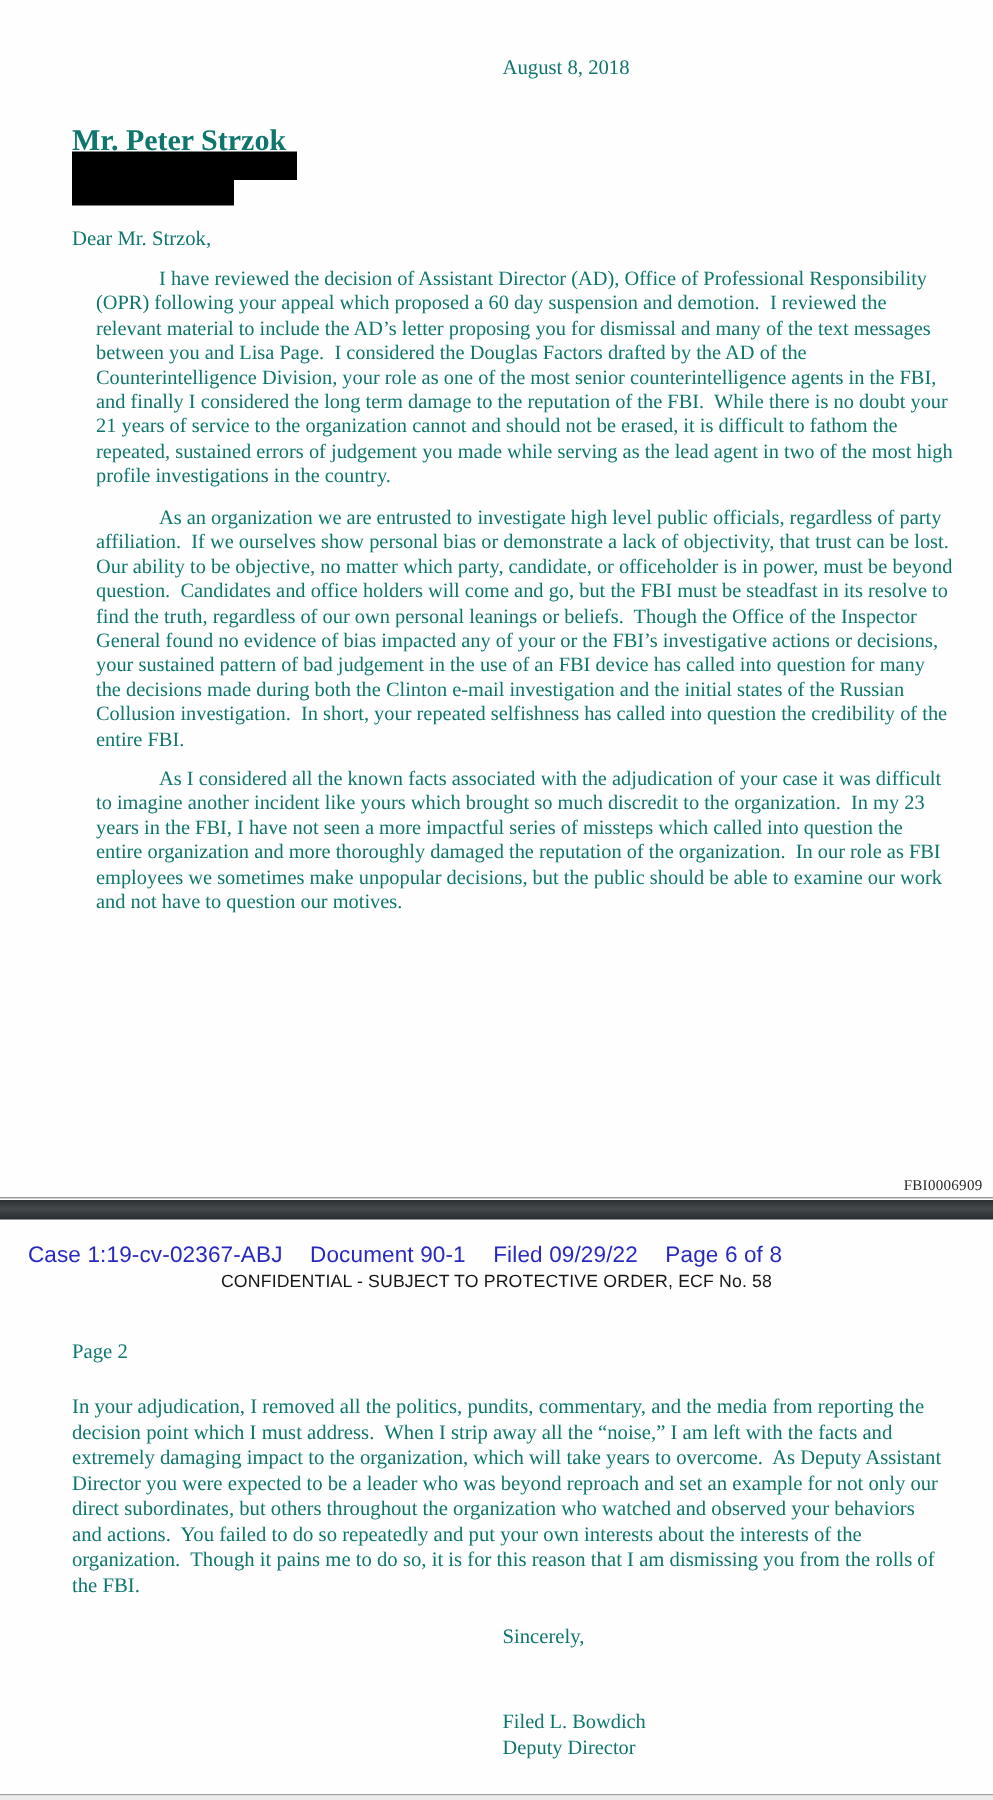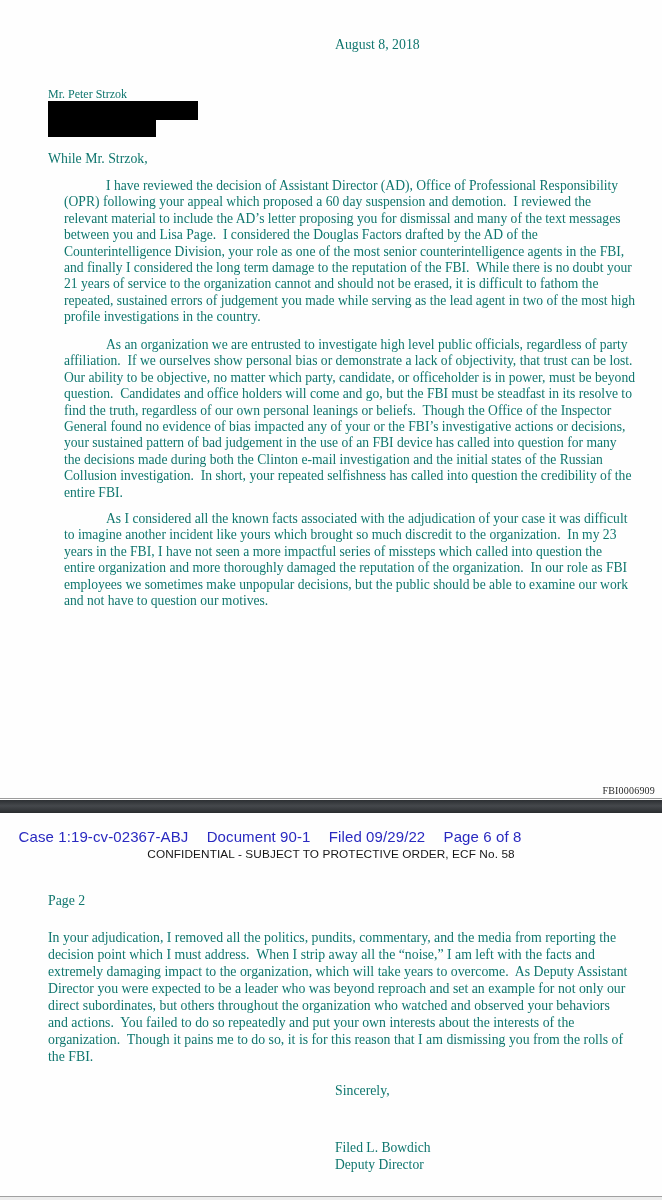--- a/index.html
+++ b/index.html
@@ -25,21 +25,22 @@
   .date-line {
     position: absolute;
     left: 335px;
     top: 37px;
     font-size: 13.8px;
   }
   .recipient-line {
     position: absolute;
     left: 48px;
     top: 86px;
-    font-size: 12px;
+    font-size: 20px;
+    font-weight: bold;
   }
   .redaction {
     position: absolute;
     background: #000000;
   }
   .redaction-1 { left: 48px; top: 101px; width: 150px; height: 19px; }
   .redaction-2 { left: 48px; top: 120px; width: 108px; height: 17px; }
   .salutation-line {
     position: absolute;
     left: 48px;
@@ -155,21 +156,21 @@
 
 <div class="sheet">
 
   <div class="serif-text date-line">August 8, 2018</div>
 
   <div class="serif-text recipient-line">Mr. Peter Strzok</div>
 
   <div class="redaction redaction-1"></div>
   <div class="redaction redaction-2"></div>
 
-  <div class="serif-text salutation-line">While Mr. Strzok,</div>
+  <div class="serif-text salutation-line">Dear Mr. Strzok,</div>
 
   <div class="serif-text body-para para-1">I have reviewed the decision of Assistant Director (AD), Office of Professional Responsibility (OPR) following your appeal which proposed a 60 day suspension and demotion.  I reviewed the relevant material to include the AD’s letter proposing you for dismissal and many of the text messages between you and Lisa Page.  I considered the Douglas Factors drafted by the AD of the Counterintelligence Division, your role as one of the most senior counterintelligence agents in the FBI, and finally I considered the long term damage to the reputation of the FBI.  While there is no doubt your 21 years of service to the organization cannot and should not be erased, it is difficult to fathom the repeated, sustained errors of judgement you made while serving as the lead agent in two of the most high profile investigations in the country.</div>
   <div class="serif-text body-para para-2">As an organization we are entrusted to investigate high level public officials, regardless of party affiliation.  If we ourselves show personal bias or demonstrate a lack of objectivity, that trust can be lost.  Our ability to be objective, no matter which party, candidate, or officeholder is in power, must be beyond question.  Candidates and office holders will come and go, but the FBI must be steadfast in its resolve to find the truth, regardless of our own personal leanings or beliefs.  Though the Office of the Inspector General found no evidence of bias impacted any of your or the FBI’s investigative actions or decisions, your sustained pattern of bad judgement in the use of an FBI device has called into question for many the decisions made during both the Clinton e-mail investigation and the initial states of the Russian Collusion investigation.  In short, your repeated selfishness has called into question the credibility of the entire FBI.</div>
   <div class="serif-text body-para para-3">As I considered all the known facts associated with the adjudication of your case it was difficult to imagine another incident like yours which brought so much discredit to the organization.  In my 23 years in the FBI, I have not seen a more impactful series of missteps which called into question the entire organization and more thoroughly damaged the reputation of the organization.  In our role as FBI employees we sometimes make unpopular decisions, but the public should be able to examine our work and not have to question our motives.</div>
 
   <div class="bates-number">FBI0006909</div>
 
   <div class="page-edge-line"></div>
   <div class="separator-bar"></div>
 

